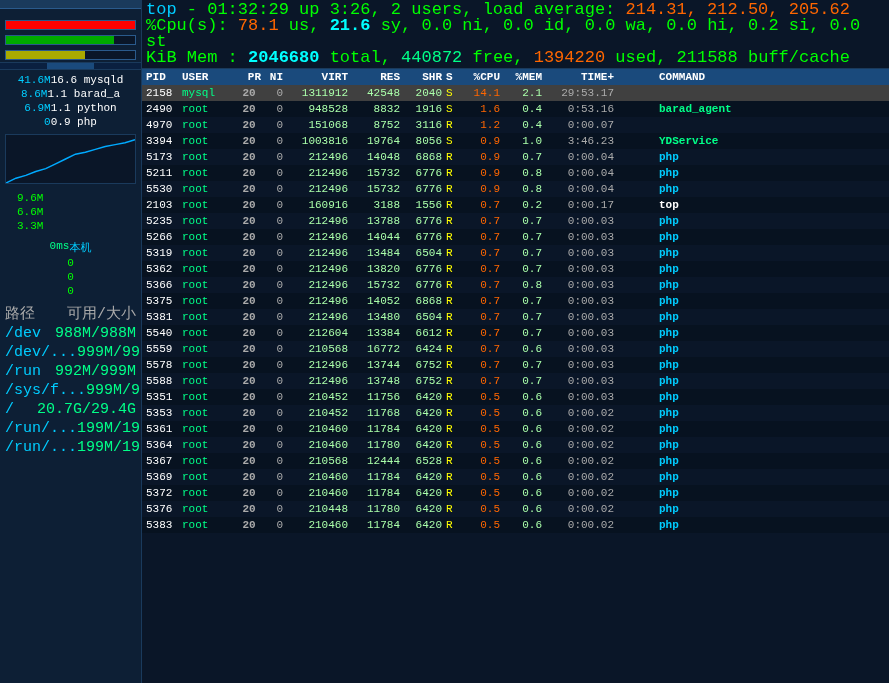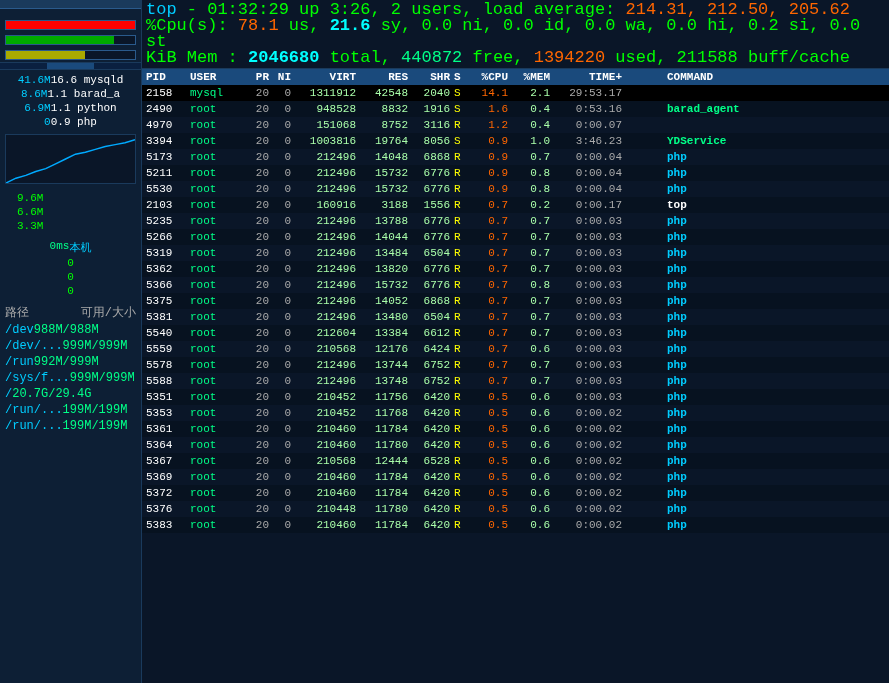--- a/index.html
+++ b/index.html
@@ -131,33 +131,33 @@
     .arrow-up { color: #ff6600; }
     .arrow-down { color: #00ff88; }
 
     .net-label { color: #aaffaa; }
     .net-io { color: #00ff00; }
 
     .sidebar-disk {
       flex: 1;
       overflow-y: auto;
       padding: 2px 5px;
-      font-size: 12px;
+      font-size: 15px;
     }
 
     .disk-header {
       display: flex;
       justify-content: space-between;
       color: #aaaaaa;
       padding: 1px 0;
     }
 
     .disk-row {
       display: flex;
-      justify-content: flex-start;
+      justify-content: space-between;
       padding: 1px 0;
     }
 
     .disk-path { color: #00ccff; }
     .disk-size { color: #00ff88; }
 
     
     #main {
       flex: 1;
       display: flex;
@@ -186,21 +186,21 @@
       padding: 2px 4px;
       font-size: 11px;
       color: #ffffff;
     }
 
     .th {
       color: #ffffff;
       font-weight: bold;
     }
 
-    .col-pid { width: 44px; }
+    .col-pid { width: 36px; }
     .col-user { width: 55px; }
     .col-pr { width: 28px; text-align: right; padding-right: 4px; }
     .col-ni { width: 22px; text-align: right; padding-right: 4px; }
     .col-virt { width: 65px; text-align: right; padding-right: 4px; }
     .col-res { width: 52px; text-align: right; padding-right: 4px; }
     .col-shr { width: 42px; text-align: right; padding-right: 4px; }
     .col-s { width: 16px; }
     .col-cpu { width: 42px; text-align: right; padding-right: 4px; }
     .col-mem { width: 42px; text-align: right; padding-right: 4px; }
     .col-time { width: 72px; text-align: right; padding-right: 4px; }
@@ -214,27 +214,27 @@
     .table-row {
       display: flex;
       padding: 1px 4px;
       font-size: 11px;
       line-height: 14px;
     }
 
     .table-row:nth-child(even) { background: #071220; }
     .table-row:nth-child(odd) { background: #0a1628; }
 
-    .table-row.highlighted { background: #000000; }
+    .table-row.highlighted { background: #404040; }
 
     .cell { overflow: hidden; white-space: nowrap; }
 
     .cell.pid { color: #ffffff; }
     .cell.user { color: #00ff88; }
-    .cell.pr { color: #aaaaaa; text-align: right; padding-right: 4px; }
+    .cell.pr { color: #aaaaaa; text-align: center; padding-right: 4px; font-weight: bold; }
     .cell.ni { color: #aaaaaa; text-align: right; padding-right: 4px; }
     .cell.virt { color: #aaffaa; text-align: right; padding-right: 4px; }
     .cell.res { color: #aaffaa; text-align: right; padding-right: 4px; }
     .cell.shr { color: #aaffaa; text-align: right; padding-right: 4px; }
     .cell.s { color: #ffff00; }
     .cell.cpu { color: #ff6600; text-align: right; padding-right: 4px; }
     .cell.mem { color: #aaffaa; text-align: right; padding-right: 4px; }
     .cell.time { color: #aaaaaa; text-align: right; padding-right: 4px; }
     .cell.cmd { color: #00ff88; font-weight: bold; }
     .cell.cmd.php { color: #00ccff; }
@@ -638,21 +638,21 @@
     <div class="cell mem col-mem">0.7</div>
     <div class="cell time col-time">0:00.03</div>
     <div class="cell cmd php col-cmd">php</div>
   </div>
       <div class="table-row">
     <div class="cell pid col-pid">5559</div>
     <div class="cell user col-user">root</div>
     <div class="cell pr col-pr">20</div>
     <div class="cell ni col-ni">0</div>
     <div class="cell virt col-virt">210568</div>
-    <div class="cell res col-res">12176</div>
+    <div class="cell res col-res">16772</div>
     <div class="cell shr col-shr">6424</div>
     <div class="cell s col-s">R</div>
     <div class="cell cpu col-cpu">0.7</div>
     <div class="cell mem col-mem">0.6</div>
     <div class="cell time col-time">0:00.03</div>
     <div class="cell cmd php col-cmd">php</div>
   </div>
       <div class="table-row">
     <div class="cell pid col-pid">5578</div>
     <div class="cell user col-user">root</div>

